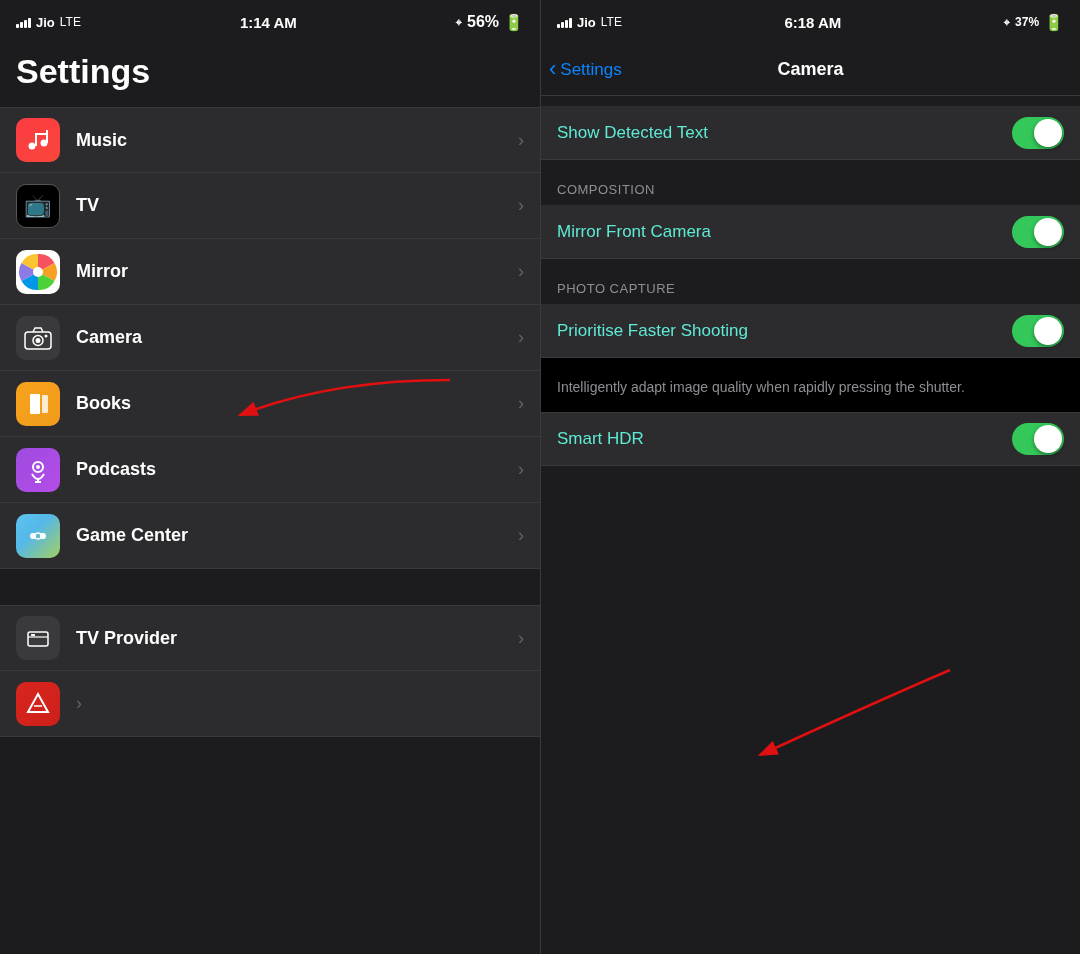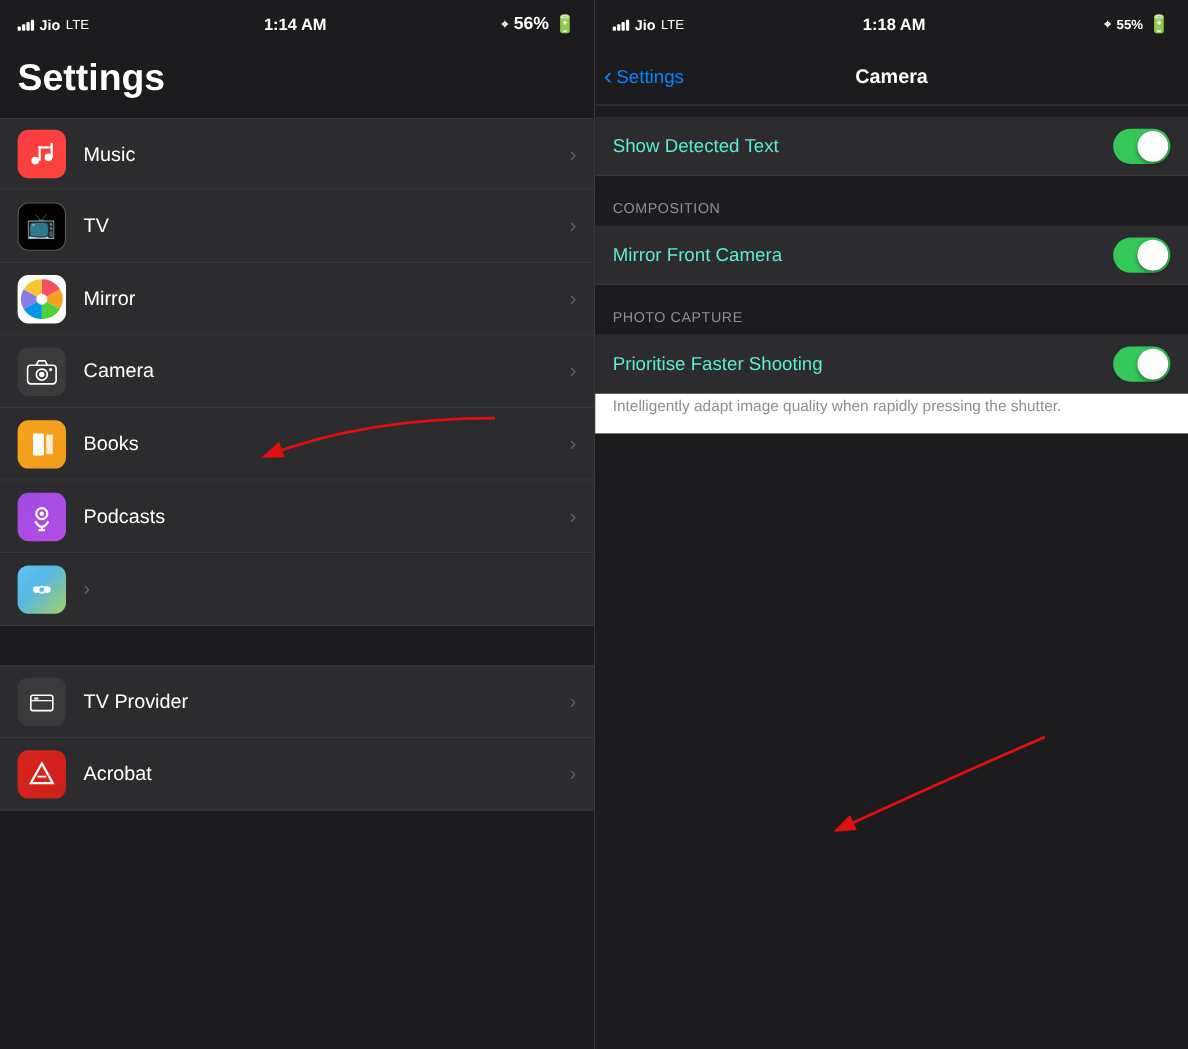--- a/index.html
+++ b/index.html
@@ -104,21 +104,21 @@
       display: flex;
       align-items: center;
       justify-content: center;
       flex-shrink: 0;
     }
 
     .item-label {
       flex: 1;
       font-size: 18px;
       color: #fff;
-      font-weight: 400;
+      font-weight: 700;
     }
 
     .chevron {
       color: #636366;
       font-size: 18px;
     }
 
     .divider-section {
       height: 36px;
       background: #1c1c1e;
@@ -240,24 +240,24 @@
     .section-header {
       padding: 22px 16px 8px 16px;
       font-size: 13px;
       font-weight: 400;
       color: #8e8e93;
       letter-spacing: 0.5px;
       background: #1c1c1e;
     }
 
     .description-text {
-      padding: 2px 16px 14px 16px;
+      padding: 20px 16px 14px 16px;
       font-size: 14px;
       color: #8e8e93;
-      background: #ffffff;
+      background: #000000;
       line-height: 1.4;
     }
 
     
     .panels-wrapper {
       display: flex;
       position: relative;
       width: 1080px;
       height: 954px;
     }
@@ -412,20 +412,21 @@
         </div>
 
         <div class="settings-item">
           <div class="app-icon" style="background: linear-gradient(135deg, #5dc4f0 0%, #55b8e8 40%, #a3cf62 100%);">
             <svg width="28" height="28" viewBox="0 0 28 28" fill="none" xmlns="http://www.w3.org/2000/svg">
               <circle cx="9" cy="14" r="3" fill="white"></circle>
               <circle cx="19" cy="14" r="3" fill="white"></circle>
               <path d="M9 14 Q14 8 19 14 Q14 20 9 14" fill="none" stroke="white" stroke-width="1.5"></path>
             </svg>
           </div>
+          <span class="item-label">Game Center</span>
           <span class="chevron">›</span>
         </div>
       </div>
 
       <div class="divider-section"></div>
 
       <div class="settings-section">
         <div class="settings-item">
           <div class="app-icon tv-provider-icon-bg" style="background:#3a3a3c;">
             <svg width="28" height="28" viewBox="0 0 28 28" fill="none" xmlns="http://www.w3.org/2000/svg">
@@ -438,45 +439,44 @@
           <span class="chevron">›</span>
         </div>
 
         <div class="settings-item">
           <div class="app-icon acrobat-icon">
             <svg width="28" height="28" viewBox="0 0 28 28" fill="none" xmlns="http://www.w3.org/2000/svg">
               <path d="M14 4 L24 22 H4 Z" fill="none" stroke="white" stroke-width="2"></path>
               <path d="M10 16 L18 16" stroke="white" stroke-width="1.5"></path>
             </svg>
           </div>
-          <span class="item-label">Acrobat</span>
           <span class="chevron">›</span>
         </div>
       </div>
 
     </div>
   </div>
 
   <div class="right-panel">
 
     <div class="right-status-bar">
       <div class="status-bar-left">
         <div class="signal-bars">
           <div class="signal-bar" style="height:4px"></div>
           <div class="signal-bar" style="height:6px"></div>
           <div class="signal-bar" style="height:8px"></div>
           <div class="signal-bar" style="height:10px"></div>
         </div>
         <span>Jio</span>
         <span style="font-size:12px;font-weight:400;">LTE</span>
       </div>
-      <div class="status-bar-center">1:18 AM</div>
+      <div class="status-bar-center">6:18 AM</div>
       <div class="status-bar-right">
         <span style="font-size:11px;">⌖</span>
-        <span style="font-size:12px;">55%</span>
+        <span style="font-size:12px;">37%</span>
         <span style="font-size:16px;">🔋</span>
       </div>
     </div>
 
     <div class="nav-bar">
       <div class="back-button">
         <span class="back-chevron">‹</span>
         <span>Settings</span>
       </div>
       <span class="nav-title">Camera</span>
@@ -506,20 +506,26 @@
 
       <div class="right-settings-item">
         <span class="right-item-label" style="font-size:17px;font-weight:400;">Prioritise Faster Shooting</span>
         <div class="toggle on">
           <div class="toggle-knob"></div>
         </div>
       </div>
 
       <div class="description-text">Intelligently adapt image quality when rapidly pressing the shutter.</div>
 
+      <div class="right-settings-item" style="background:#2c2c2e;border-top:0.5px solid #3a3a3c;">
+        <span class="right-item-label" style="font-size:17px;font-weight:400;">Smart HDR</span>
+        <div class="toggle on">
+          <div class="toggle-knob"></div>
+        </div>
+      </div>
 
 
     </div>
   </div>
 
   <svg class="red-arrow-left" viewBox="0 0 260 80" xmlns="http://www.w3.org/2000/svg">
     <defs>
       <marker id="arrowhead-left" markerWidth="8" markerHeight="6" refX="7" refY="3" orient="auto">
         <polygon points="0 0, 8 3, 0 6" fill="#e01010"></polygon>
       </marker>

